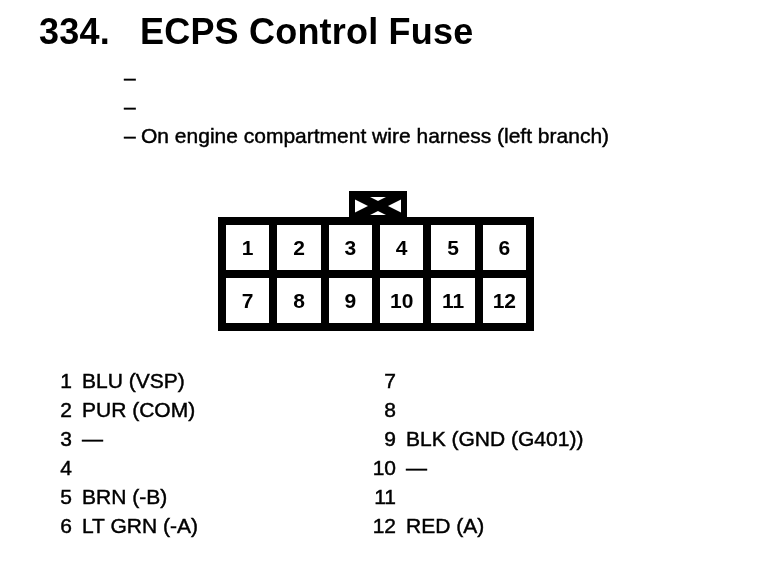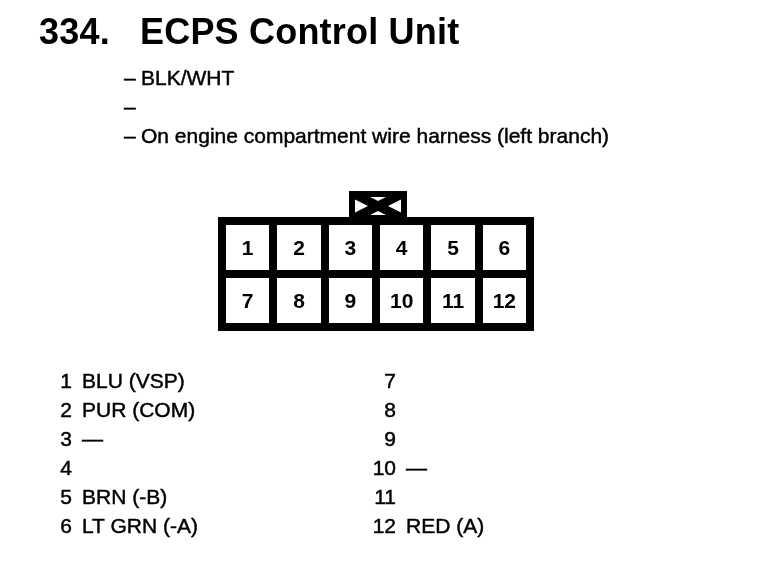--- a/index.html
+++ b/index.html
@@ -109,27 +109,26 @@
     text-align: right;
     margin-right: 10px;
     flex: none;
   }
 </style>
 </head>
 <body>
 
 <div class="title-row">
   <span class="title-num">334.</span>
-  <span class="title-text">ECPS Control Unit</span>
+  <span class="title-text">ECPS Control Fuse</span>
 </div>
 
 <div class="notes">
   <div class="note-line">
     <span class="note-dash">–</span>
-    <span class="note-text">BLK/WHT</span>
   </div>
   <div class="note-line">
     <span class="note-dash">–</span>
   </div>
   <div class="note-line">
     <span class="note-dash">–</span>
     <span class="note-text">On engine compartment wire harness (left branch)</span>
   </div>
 </div>
 
@@ -187,20 +186,21 @@
   </div>
 <div class="pin-col pin-col-right">
     <div class="pin-row">
       <span class="pin-num">7</span>
     </div>
     <div class="pin-row">
       <span class="pin-num">8</span>
     </div>
     <div class="pin-row">
       <span class="pin-num">9</span>
+      <span class="pin-label">BLK (GND (G401))</span>
     </div>
     <div class="pin-row">
       <span class="pin-num">10</span>
       <span class="pin-label">—</span>
     </div>
     <div class="pin-row">
       <span class="pin-num">11</span>
     </div>
     <div class="pin-row">
       <span class="pin-num">12</span>

